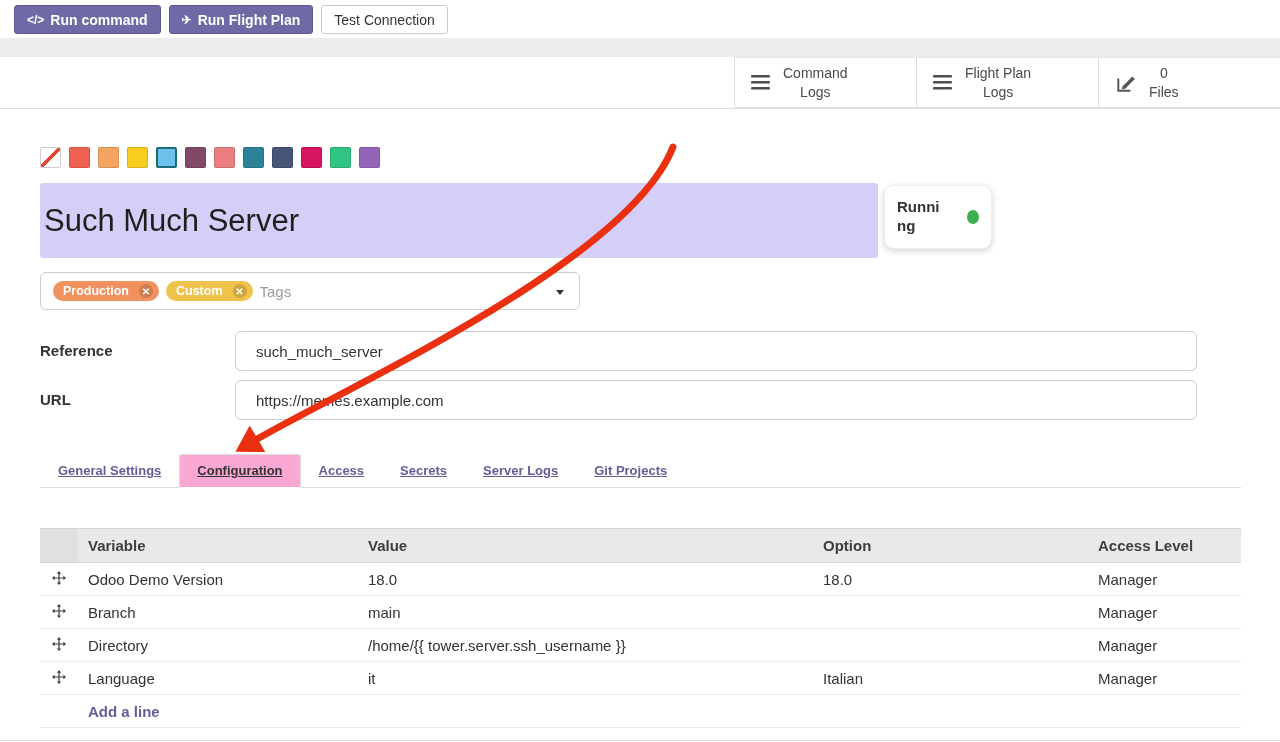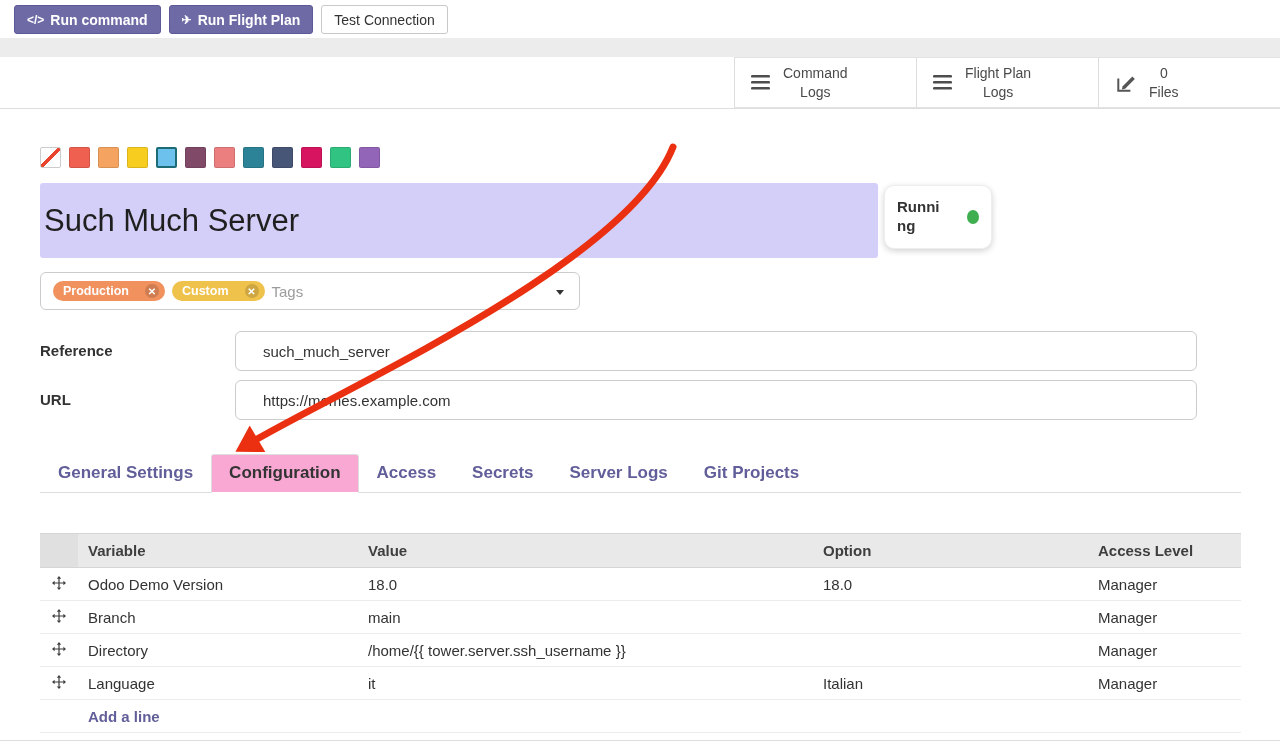--- a/index.html
+++ b/index.html
@@ -44,42 +44,42 @@
                  font-family:Liberation Sans, sans-serif; }
   .status-card { width:108px; min-height:64px; background:#fff; border:1px solid #eee; border-radius:10px;
                  box-shadow:0 2px 6px rgba(0,0,0,0.18); display:flex; align-items:center;
                  padding:8px 12px; margin-top:2px; cursor:pointer; }
   .status-label { font-weight:bold; font-size:15px; color:#333; width:46px; word-break:break-all; line-height:1.25; }
   .status-dot { width:12px; height:14px; border-radius:50%; margin-left:auto; }
 
   
   .tags-box { margin-top:14px; width:540px; height:38px; border:1px solid #ccc; border-radius:6px;
               display:flex; align-items:center; padding:0 12px; gap:7px; position:relative; background:#fff; }
-  .tag-pill { display:inline-flex; align-items:center; gap:16px; color:#fff; font-weight:bold;
+  .tag-pill { display:inline-flex; align-items:center; gap:10px; color:#fff; font-weight:bold;
               font-size:12.5px; border-radius:11px; padding:3px 6px 3px 10px; }
   .tag-x { width:14px; height:14px; border-radius:50%; background:rgba(0,0,0,0.14); color:#fff;
            font-size:10px; display:flex; align-items:center; justify-content:center; cursor:pointer; font-weight:bold; }
   .tags-placeholder { color:#9c9c9c; font-size:15px; }
   .tags-caret { position:absolute; right:15px; top:17px; width:0; height:0;
                 border-left:4px solid transparent; border-right:4px solid transparent;
                 border-top:5px solid #333; cursor:pointer; }
 
   
   .field-row { display:flex; align-items:flex-start; }
   .field-row.first { margin-top:21px; }
   .field-row.second { margin-top:9px; }
   .field-label { width:195px; font-weight:bold; font-size:15px; color:#333; padding-top:11px; }
   .field-input { width:962px; height:40px; border:1px solid #ccc; border-radius:6px; font-size:15px;
-                 color:#333; padding:0 27px; outline:none; background:#fff;
+                 color:#333; padding:0 20px; outline:none; background:#fff;
                  font-family:"Liberation Sans",sans-serif; }
 
   
   .tabs { margin-top:34px; display:flex; border-bottom:1px solid #ddd; width:1201px; }
-  .tab { padding:8px 17px 9px; font-size:17px; color:#615e99; font-weight:bold; cursor:pointer;
-         border:1px solid transparent; border-bottom:none; }
+  .tab { padding:8px 17px 9px; font-size:13px; color:#615e99; font-weight:bold; cursor:pointer;
+         border:1px solid transparent; border-bottom:none;text-decoration:underline; }
   .tab.active { background:#f9a8d4; border:1px solid #ddd; border-bottom:1px solid #fff;
                 margin-bottom:-1px; color:#333; border-top-left-radius:3px; border-top-right-radius:3px; }
 
   
   .table-wrap { margin-top:40px; }
   table { width:1201px; border-collapse:collapse; font-size:15px; }
   thead th { background:#e9e9e9; text-align:left; font-weight:bold; padding:8px 10px;
              border-top:1px solid #d5d5d5; border-bottom:1px solid #d5d5d5; color:#3e3e3e; }
   thead th.handle-col { background:#e0e0e0; }
   tbody td { padding:7px 10px; border-bottom:1px solid #ececec; color:#333; height:33px; }

